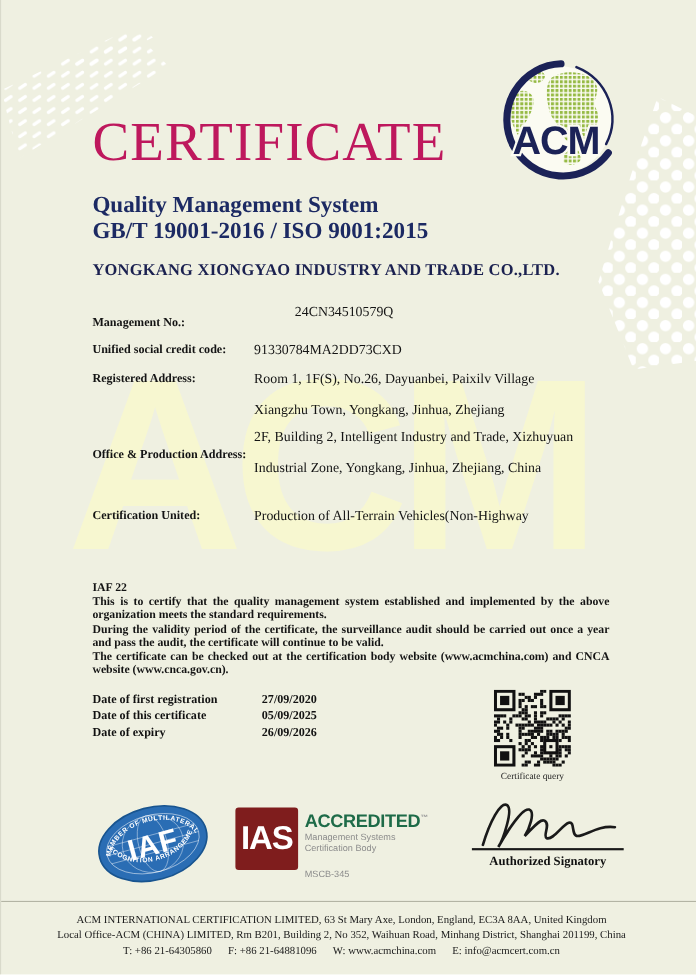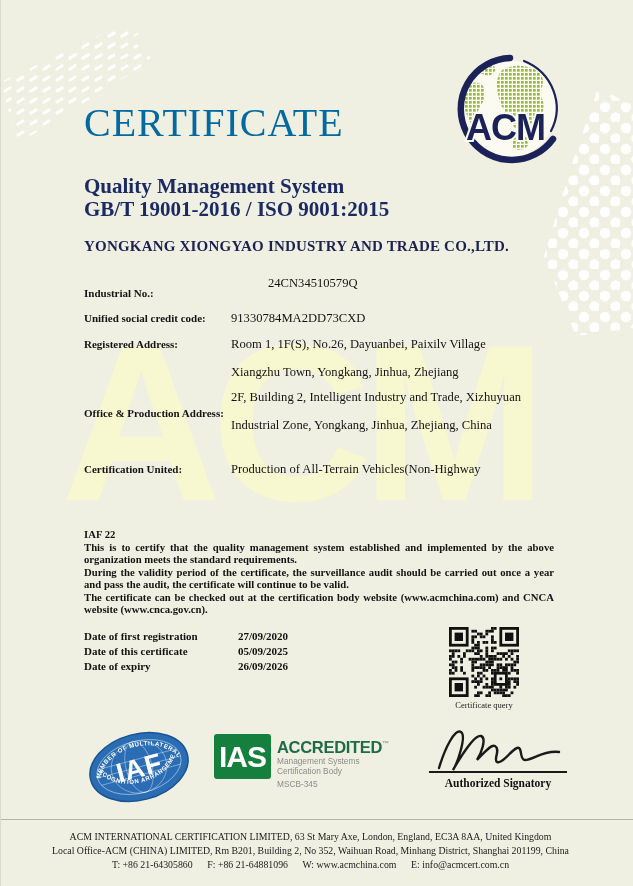--- a/index.html
+++ b/index.html
@@ -4,45 +4,45 @@
 <style>
   html,body{margin:0;padding:0;background:#ffffff;}
   .page{position:relative;width:633px;height:886px;background:#eff0e1;overflow:hidden;
         font-family:"Liberation Serif",serif;color:#111;border-left:1px solid #d9dacb;}
   .abs{position:absolute;}
   
   .watermark{position:absolute;left:60px;top:312px;font-family:"Liberation Sans",sans-serif;
              font-weight:bold;font-size:222px;line-height:1;letter-spacing:-10px;color:#f7f7d0;
              user-select:none;}
   
-  .title{position:absolute;left:83px;top:99px;font-size:40px;letter-spacing:1px;color:#0369a1;}
+  .title{position:absolute;left:83px;top:99px;font-size:50px;letter-spacing:1px;color:#be185d;}
   .std{position:absolute;left:83px;font-size:21px;font-weight:bold;color:#1c2a63;}
   .company{position:absolute;left:83px;top:238px;font-size:15px;font-weight:bold;color:#1b2150;letter-spacing:0.2px;}
   
   .lbl{position:absolute;left:83px;font-size:11px;font-weight:bold;color:#141414;}
   .val{position:absolute;left:230px;font-size:12.6px;color:#141414;}
   
   .statement{position:absolute;left:83px;top:528px;width:470px;font-size:10.7px;font-weight:bold;
              line-height:12.5px;text-align:justify;color:#141414;}
   .statement p{margin:0;}
   
   .dlbl{position:absolute;left:83px;font-size:11px;font-weight:bold;}
   .dval{position:absolute;left:237px;font-size:11px;font-weight:bold;}
   
   .qrwrap{position:absolute;left:448px;top:627px;width:70px;height:70px;}
   .qrcap{position:absolute;left:428px;top:700px;width:110px;text-align:center;font-size:8.5px;color:#222;}
   
-  .ias-box{position:absolute;left:213px;top:734px;width:57px;height:45px;background:#15803d;border-radius:3px;
+  .ias-box{position:absolute;left:213px;top:734px;width:57px;height:57px;background:#7f1d1d;border-radius:3px;
            display:flex;align-items:center;justify-content:center;font-family:"Liberation Sans",sans-serif;
            font-weight:bold;font-size:30px;color:#fff;letter-spacing:-1px;}
   .ias-text{position:absolute;left:276px;top:735px;font-family:"Liberation Sans",sans-serif;}
   .ias-acc{font-size:16.5px;font-weight:bold;color:#1e6b48;letter-spacing:-0.3px;line-height:18px;}
   .ias-acc sup{font-size:7px;color:#9a9a9a;}
   .ias-sub{font-size:8.3px;color:#8c8c8c;line-height:10px;}
-  .ias-code{font-size:8.3px;color:#8c8c8c;margin-top:3px;}
+  .ias-code{font-size:8.3px;color:#8c8c8c;margin-top:13px;}
   
   .sig-line{position:absolute;left:428px;top:771px;width:138px;height:2px;background:#1a1a1a;}
   .sig-label{position:absolute;left:428px;top:777px;width:138px;text-align:center;font-size:11.5px;font-weight:bold;}
   
   .footrule{position:absolute;left:0;top:819px;width:633px;height:1px;background:#b3b4a4;}
   .foot{position:absolute;left:0;width:619px;text-align:center;font-size:9.8px;color:#1a1a1a;}
   .pre{white-space:pre;}
 </style>
 </head>
 <body>
@@ -92,21 +92,21 @@
     <text x="17" y="87" font-family="Liberation Sans, sans-serif" font-weight="bold" font-size="36" fill="#1b2257" stroke="#fbfbf2" stroke-width="4" paint-order="stroke" letter-spacing="-1">ACM</text>
   </svg>
 
   <div class="title">CERTIFICATE</div>
 
   <div class="std" style="top:174px;">Quality Management System</div>
   <div class="std" style="top:197px;">GB/T 19001-2016 / ISO 9001:2015</div>
 
   <div class="company">YONGKANG XIONGYAO INDUSTRY AND TRADE CO.,LTD.</div>
 
-  <div class="lbl" style="top:287px;">Industrial No.:</div>
+  <div class="lbl" style="top:287px;">Management No.:</div>
   <div class="val" style="top:276px;margin-left:37px;">24CN34510579Q</div>
 
   <div class="lbl" style="top:312px;">Unified social credit code:</div>
   <div class="val" style="top:311px;">91330784MA2DD73CXD</div>
 
   <div class="lbl" style="top:338px;">Registered Address:</div>
   <div class="val" style="top:337px;">Room 1, 1F(S), No.26, Dayuanbei, Paixilv Village</div>
   <div class="val" style="top:365px;">Xiangzhu Town, Yongkang, Jinhua, Zhejiang</div>
 
   <div class="lbl" style="top:407px;">Office &amp; Production Address:</div>

